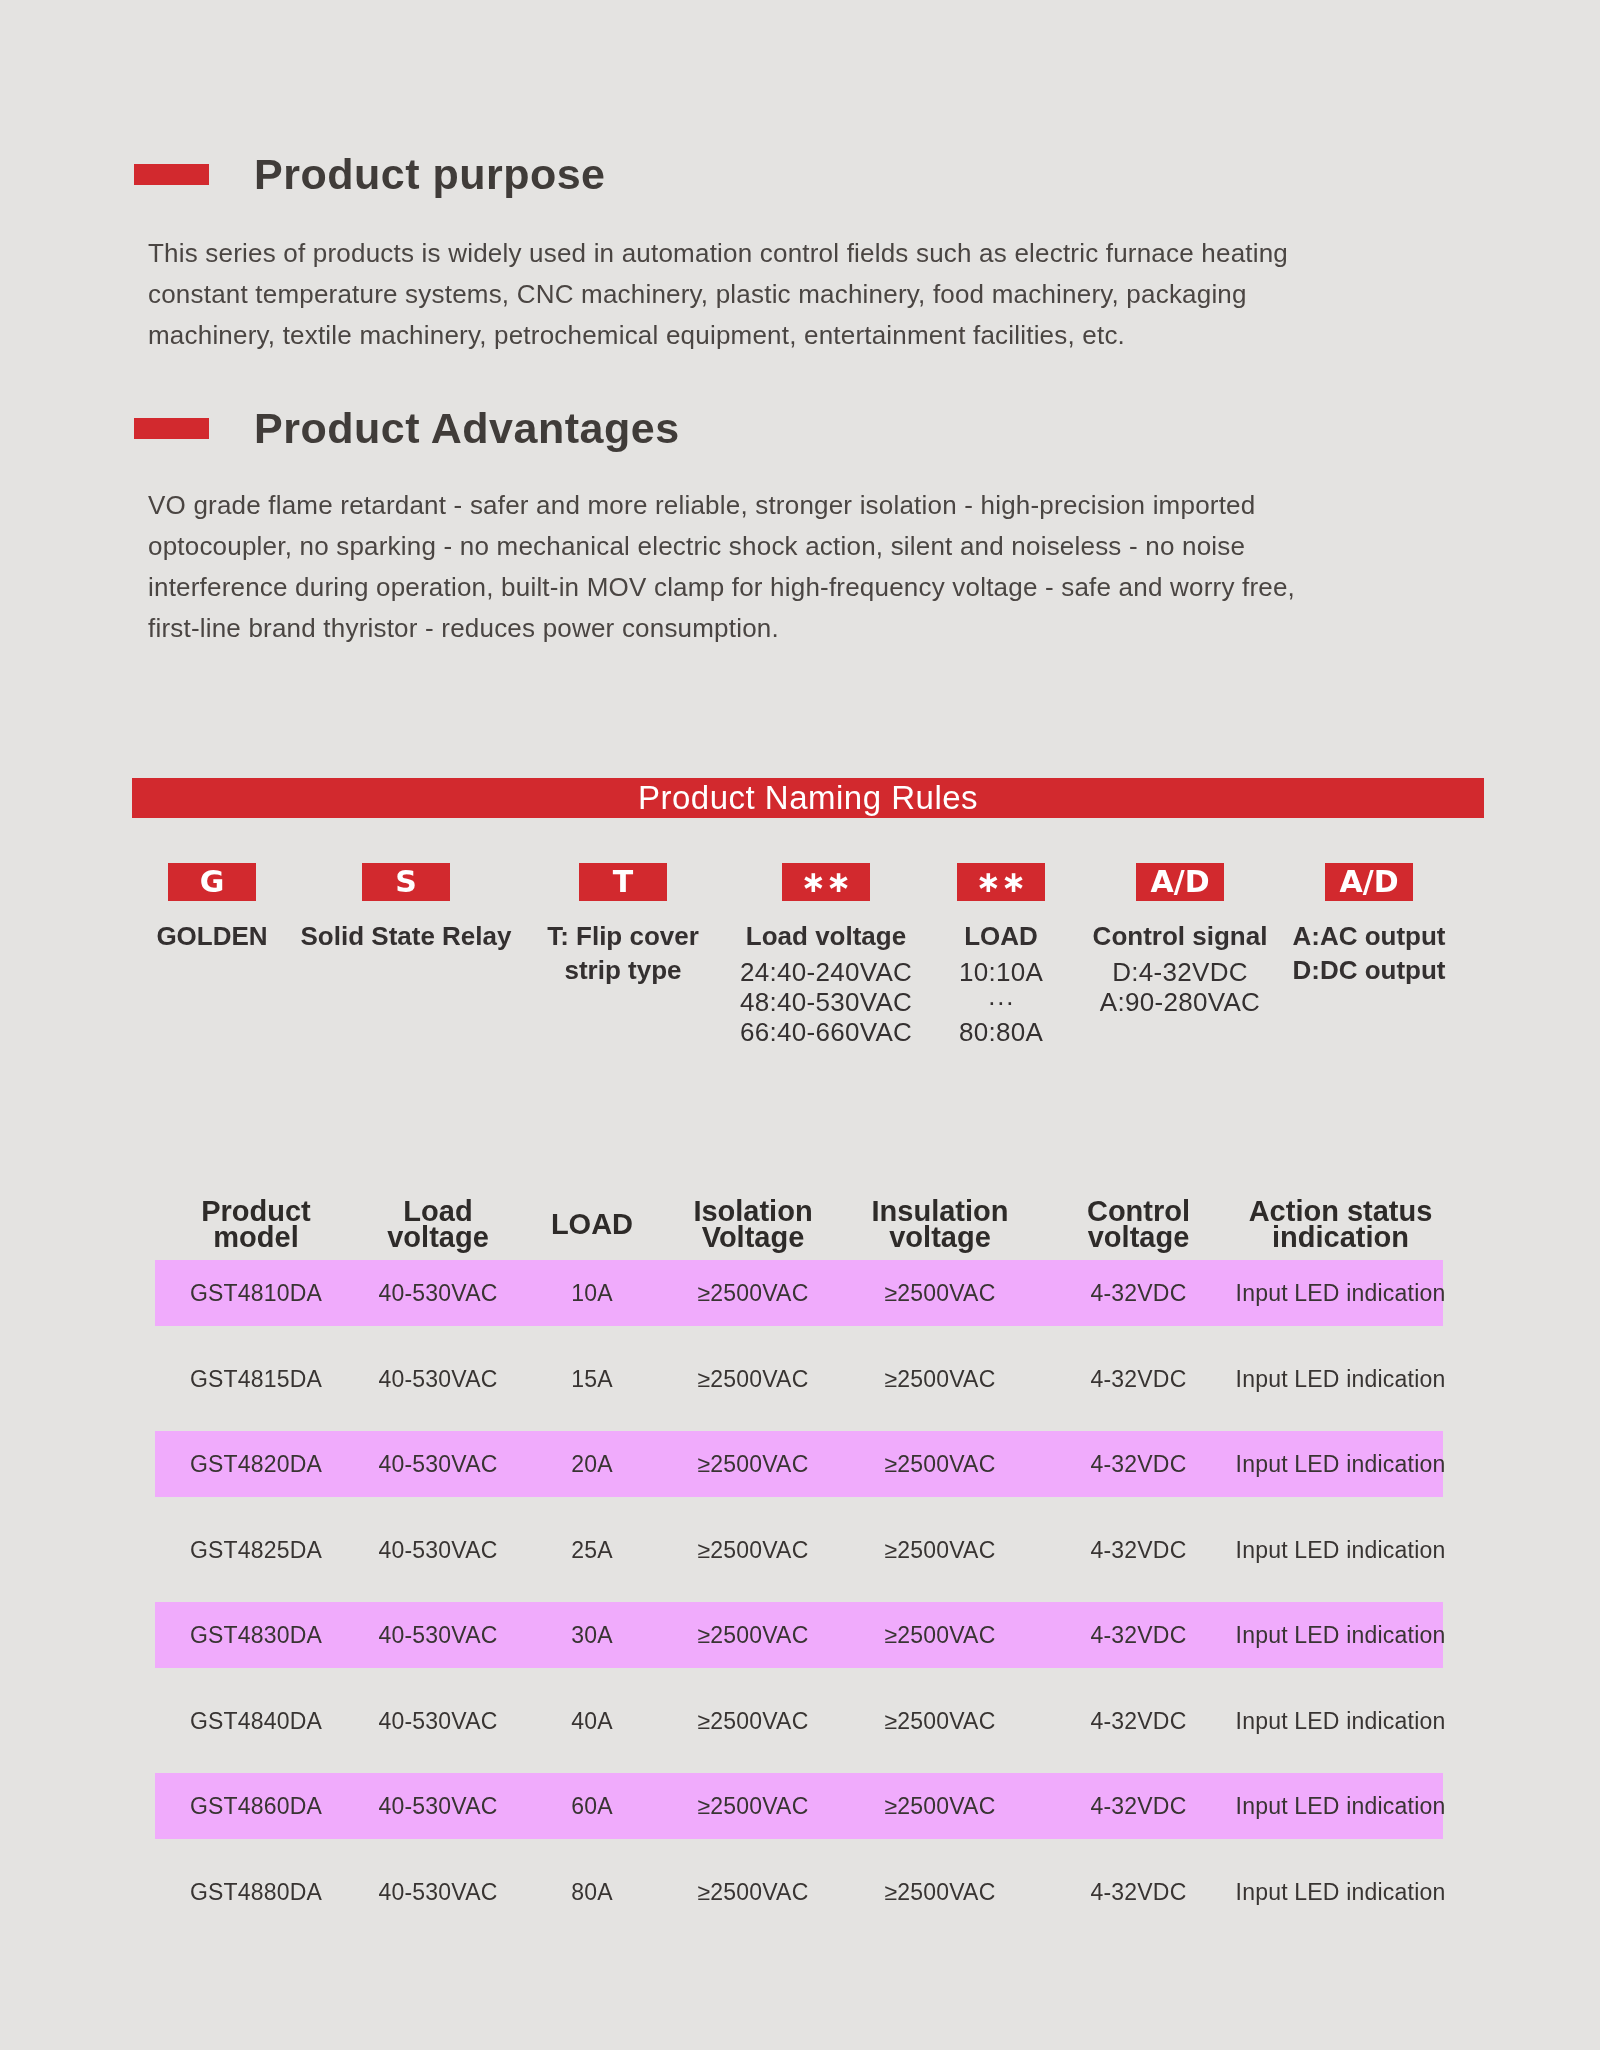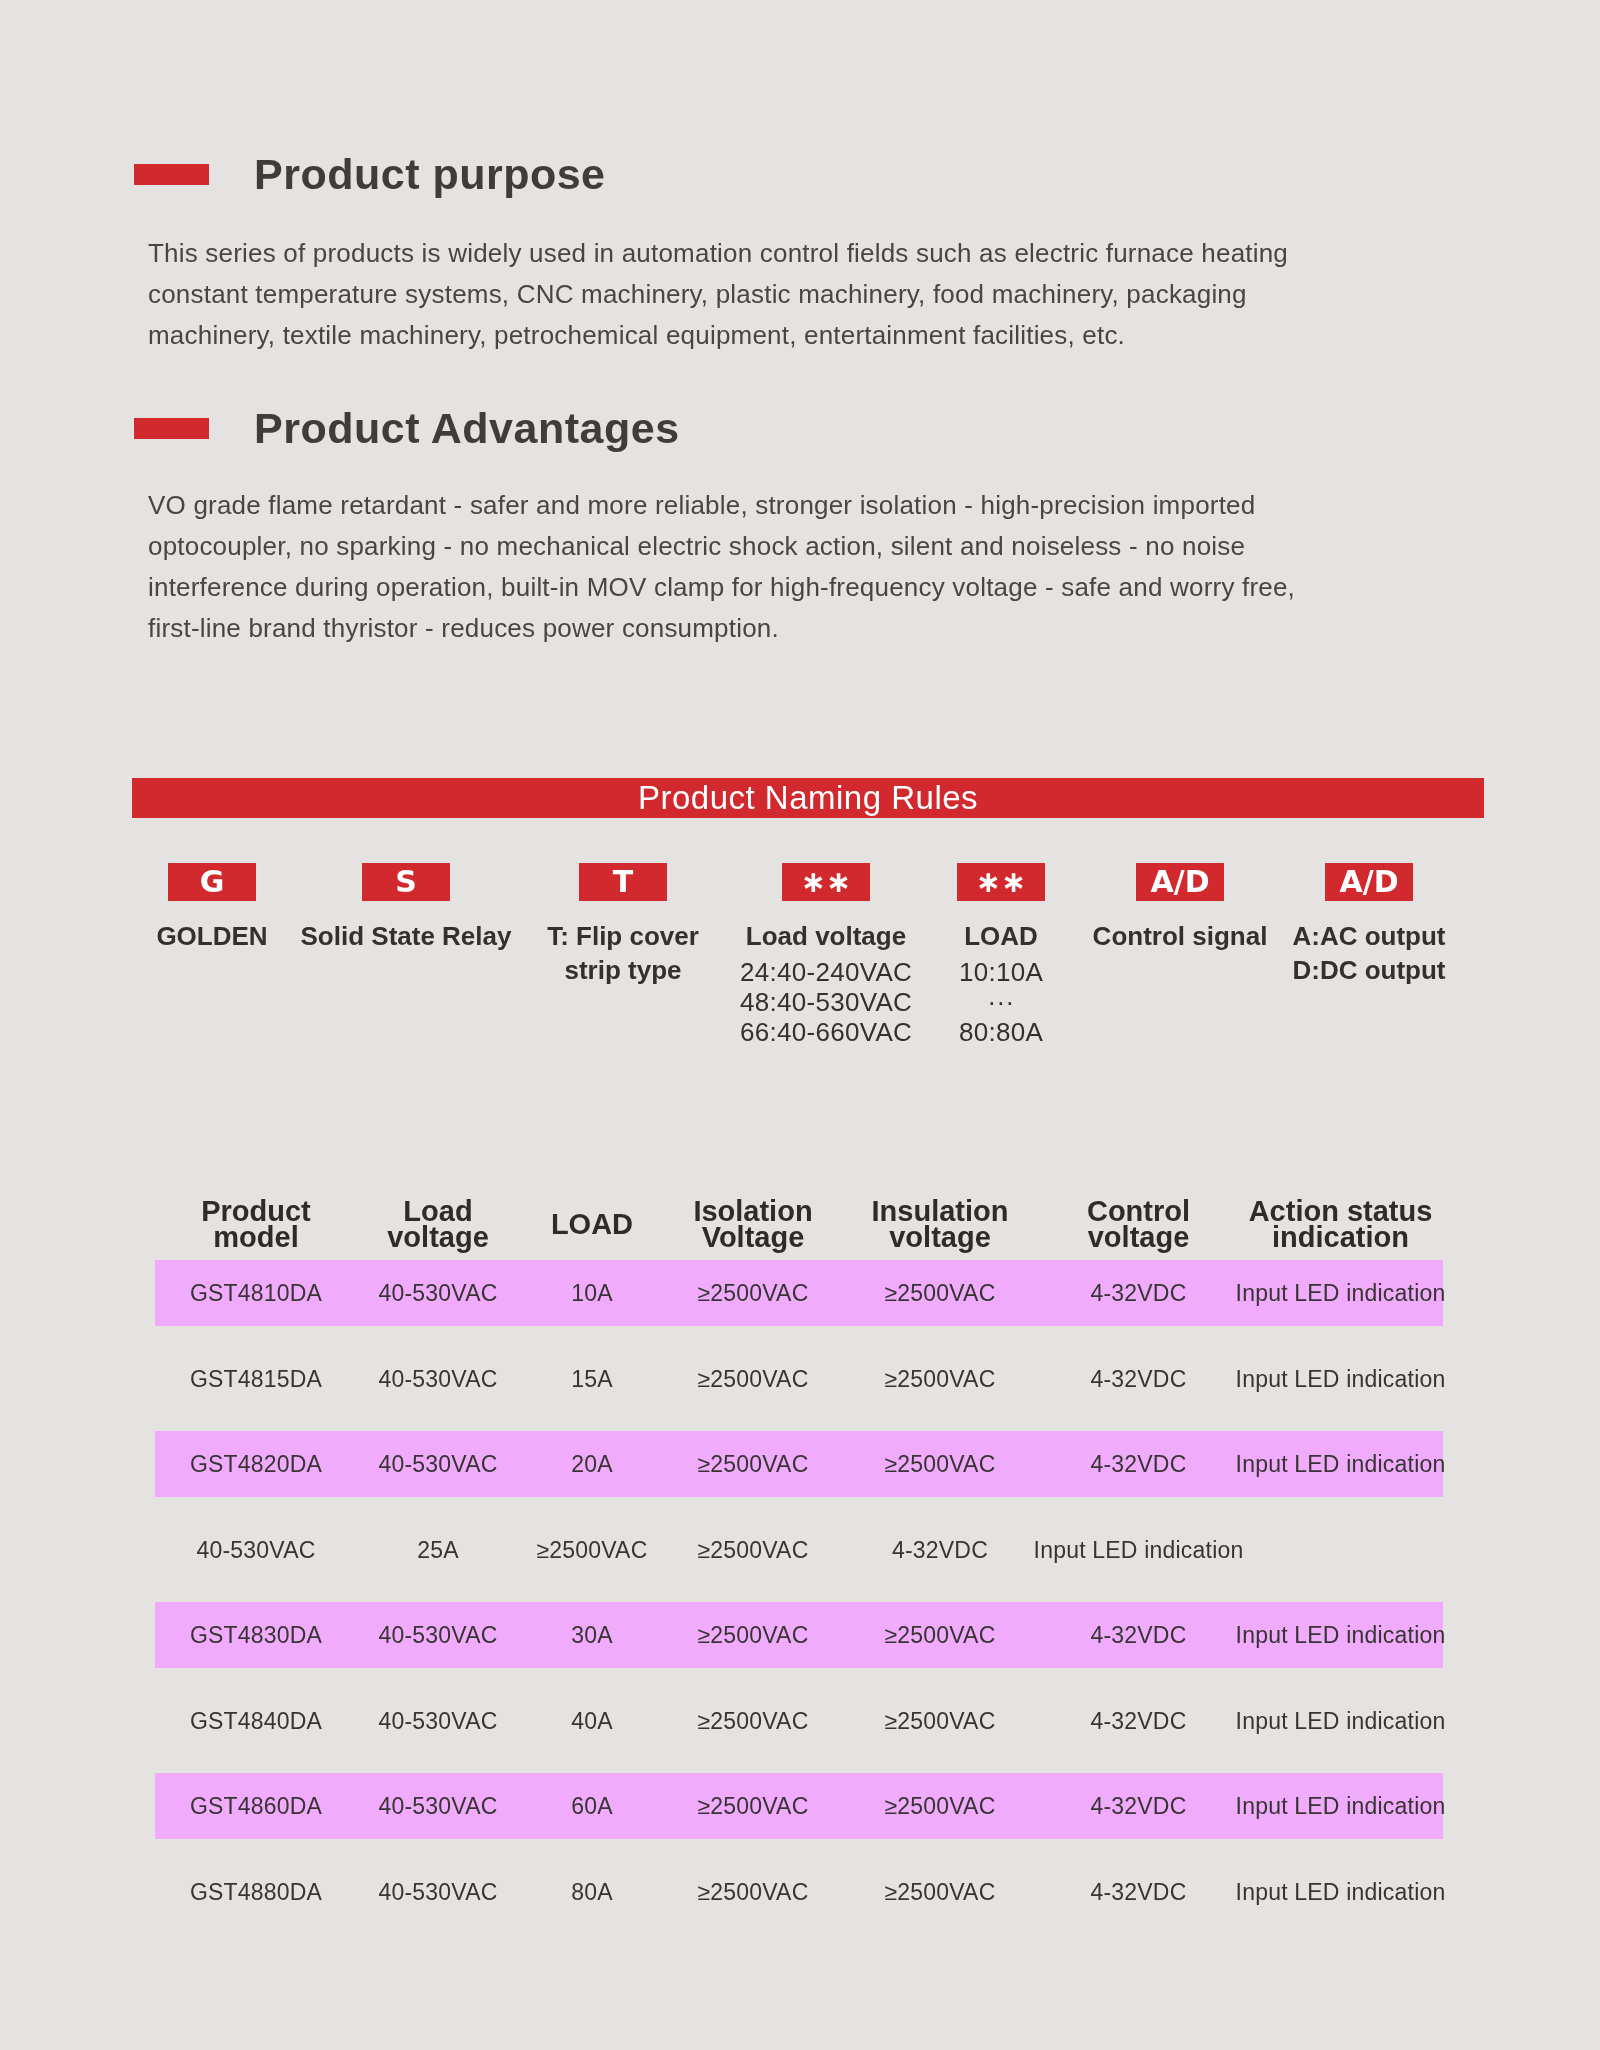--- a/index.html
+++ b/index.html
@@ -102,20 +102,22 @@
     <div class="nr-title">LOAD</div>
     <div class="nr-details">10:10A
 ···
 80:80A</div>
   </div>
   <div class="nr-item" style="left:1060px">
     <div class="nr-code">
         <span>A/D</span>
       </div>
     <div class="nr-title">Control signal</div>
+    <div class="nr-details">D:4-32VDC
+A:90-280VAC</div>
   </div>
   <div class="nr-item" style="left:1249px">
     <div class="nr-code">
         <span>A/D</span>
       </div>
     <div class="nr-title">A:AC output
 D:DC output</div>
     <div class="nr-details"></div>
   </div>
 
@@ -152,20 +154,21 @@
   <div class="tgrid trow shaded" style="top:1431px">
     <div class="cell">GST4820DA</div>
     <div class="cell">40-530VAC</div>
     <div class="cell">20A</div>
     <div class="cell">≥2500VAC</div>
     <div class="cell">≥2500VAC</div>
     <div class="cell">4-32VDC</div>
     <div class="cell">Input LED indication</div>
   </div>
   <div class="tgrid trow" style="top:1517px">
+    <div class="cell">GST4825DA</div>
     <div class="cell">40-530VAC</div>
     <div class="cell">25A</div>
     <div class="cell">≥2500VAC</div>
     <div class="cell">≥2500VAC</div>
     <div class="cell">4-32VDC</div>
     <div class="cell">Input LED indication</div>
   </div>
   <div class="tgrid trow shaded" style="top:1602px">
     <div class="cell">GST4830DA</div>
     <div class="cell">40-530VAC</div>

